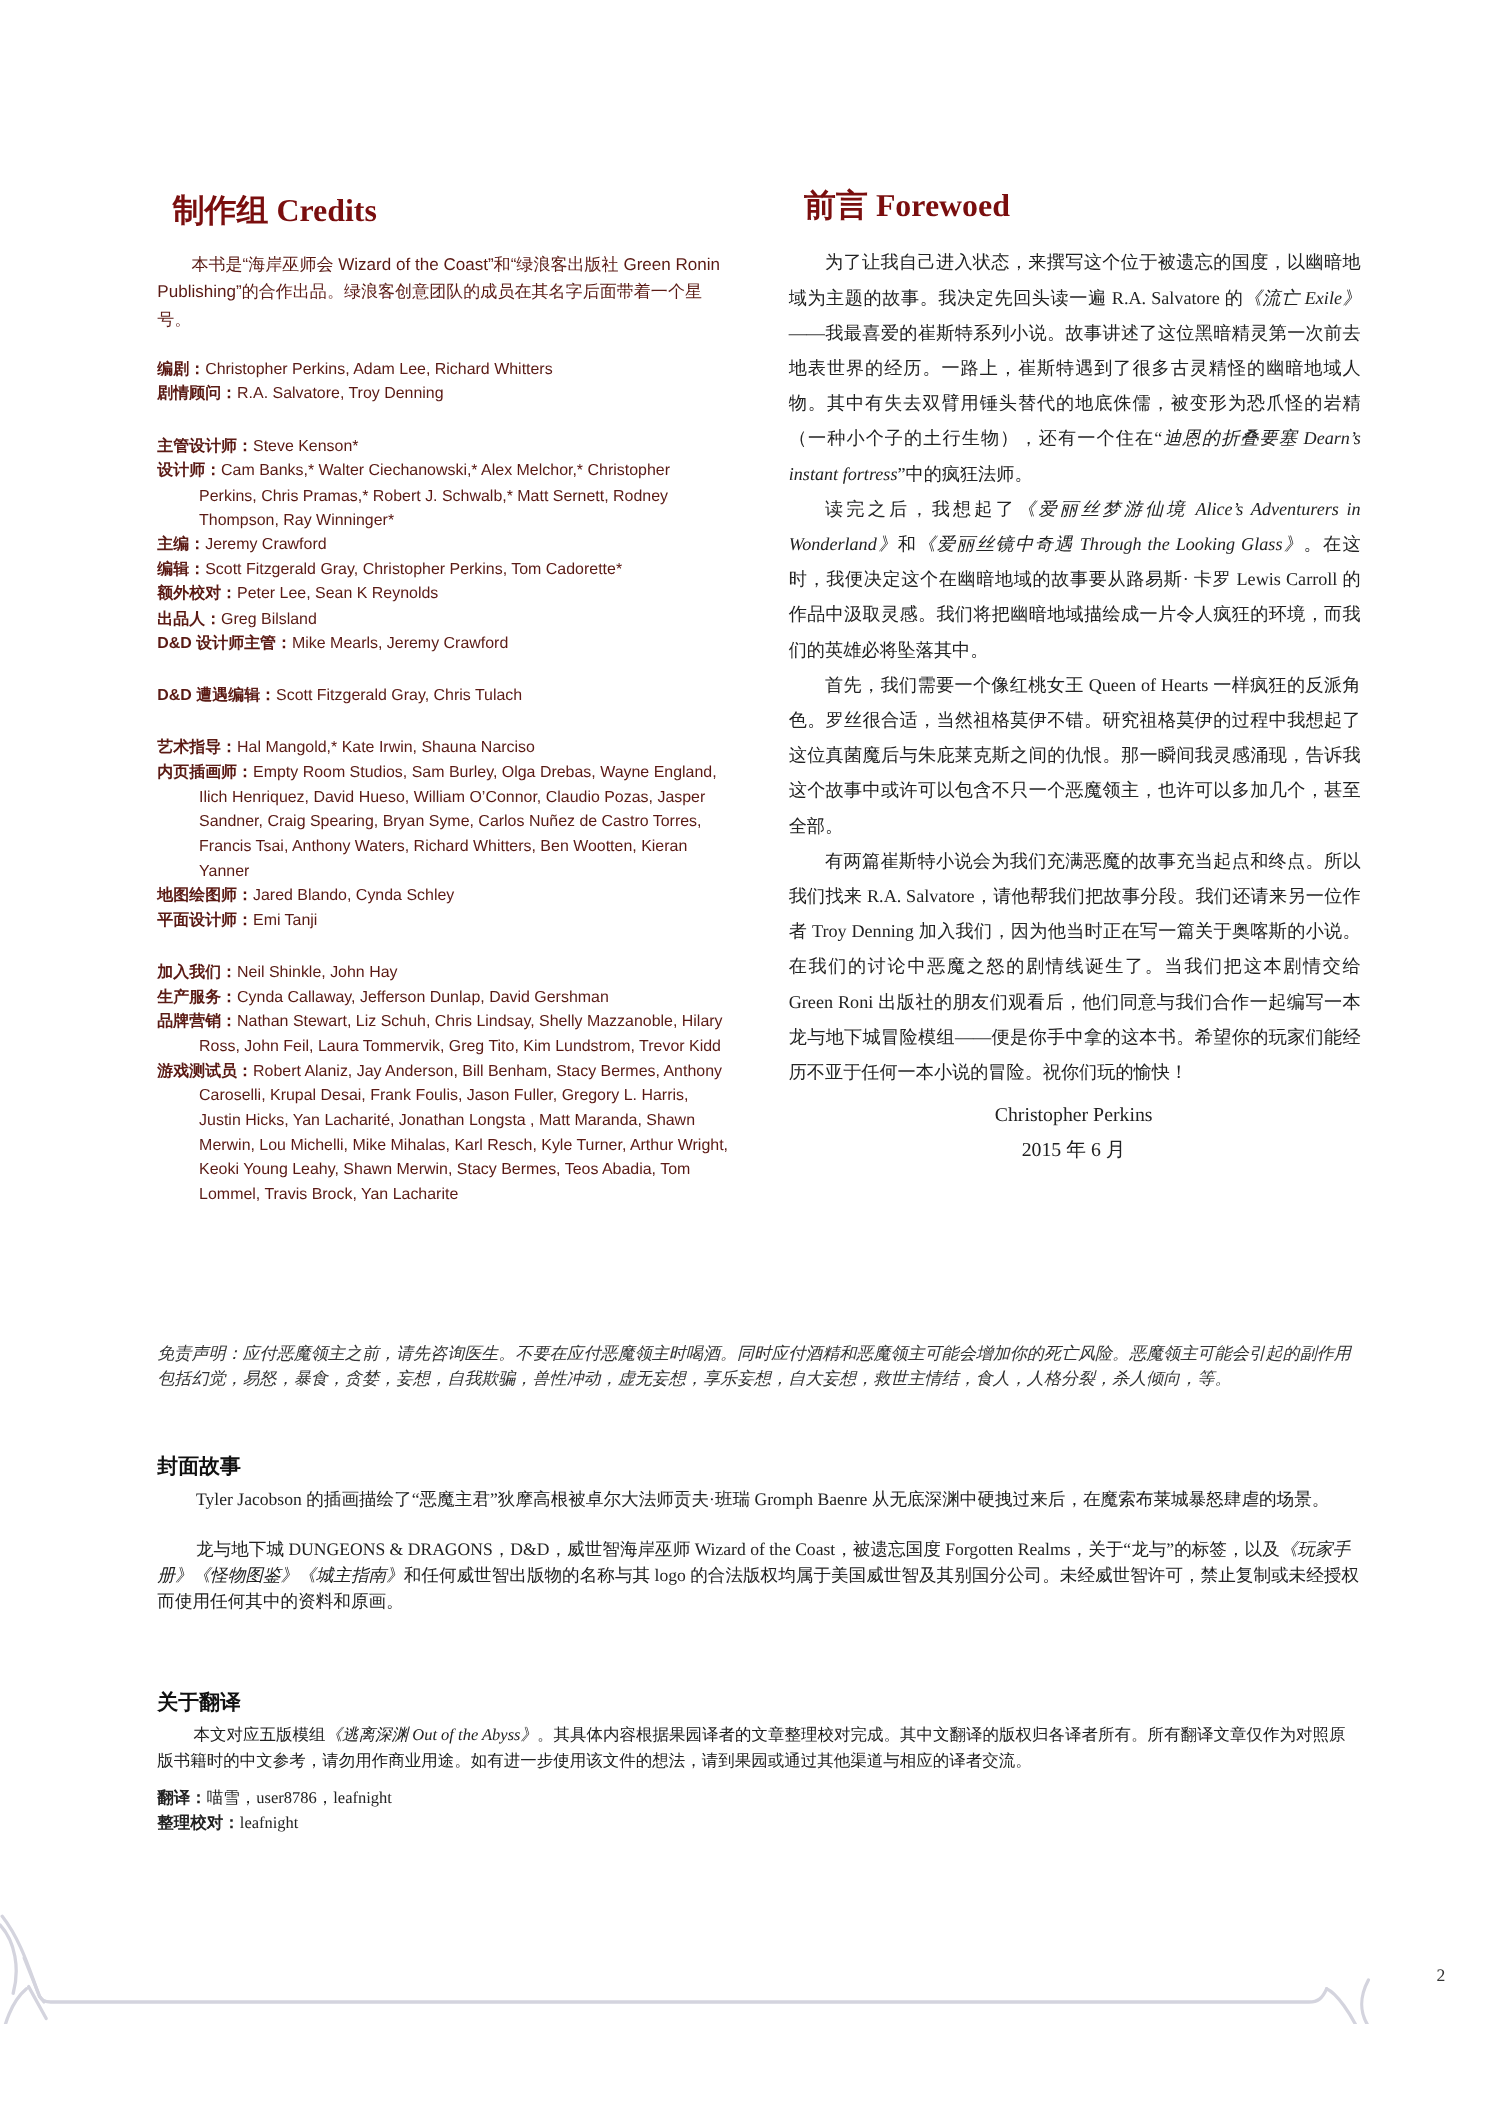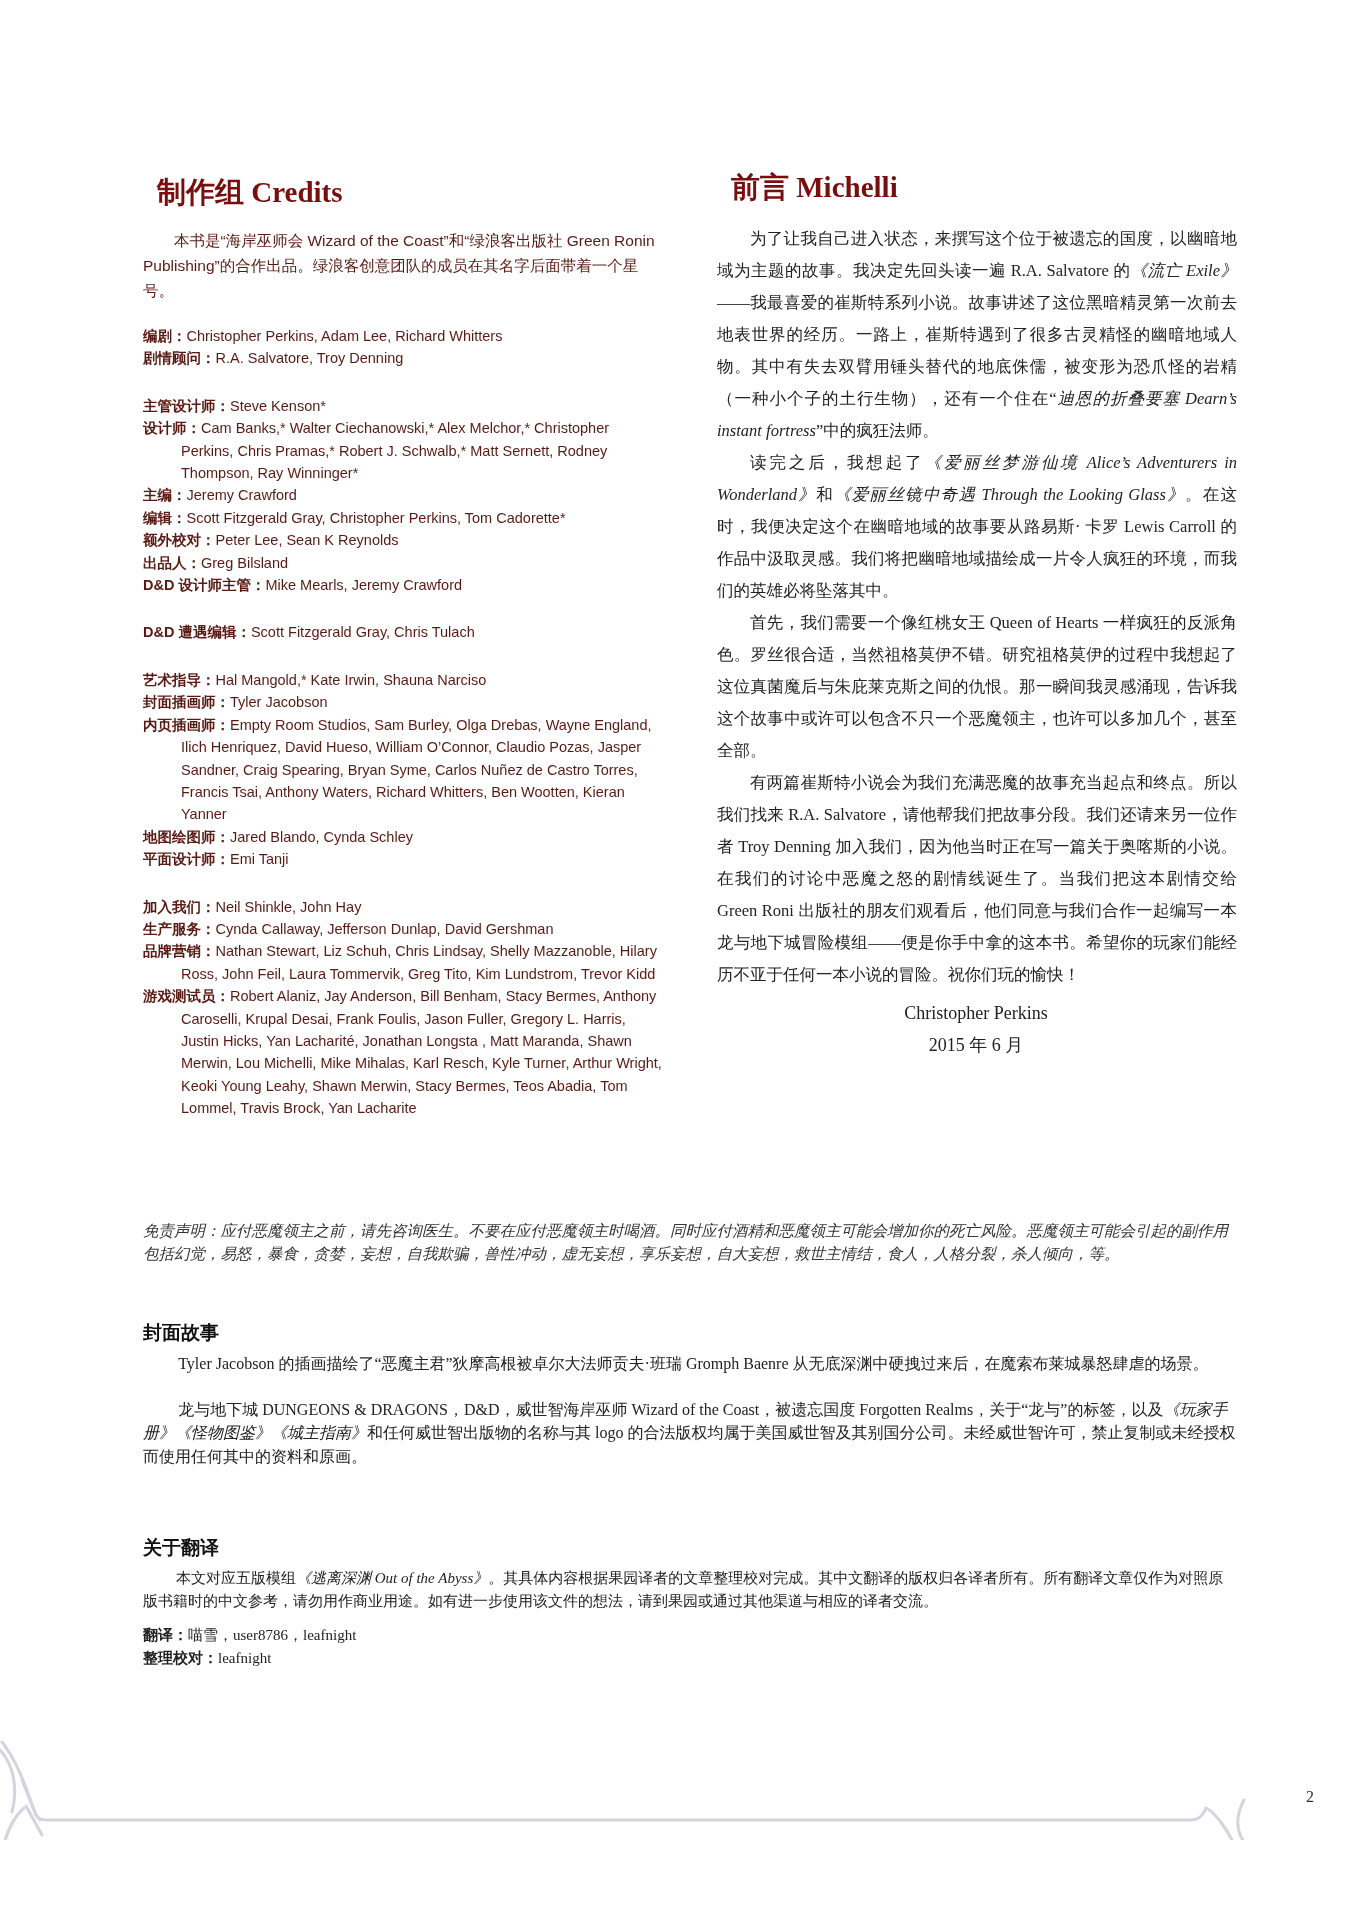--- a/index.html
+++ b/index.html
@@ -61,37 +61,36 @@
     </div>
     <div class="gap"></div>
 
     <div>
       <div class="credit"><span class="role">D&amp;D 遭遇编辑：</span><span>Scott Fitzgerald Gray, Chris Tulach</span></div>
     </div>
     <div class="gap"></div>
 
     <div>
       <div class="credit"><span class="role">艺术指导：</span><span>Hal Mangold,* Kate Irwin, Shauna Narciso</span></div>
-      <div class="credit"><span class="role">封面插画师：</span><span>Tyler Jacobson</span></div>
       <div class="credit"><span class="role">内页插画师：</span><span>Empty Room Studios, Sam Burley, Olga Drebas, Wayne England, Ilich Henriquez, David Hueso, William O’Connor, Claudio Pozas, Jasper Sandner, Craig Spearing, Bryan Syme, Carlos Nuñez de Castro Torres, Francis Tsai, Anthony Waters, Richard Whitters, Ben Wootten, Kieran Yanner</span></div>
       <div class="credit"><span class="role">地图绘图师：</span><span>Jared Blando, Cynda Schley</span></div>
       <div class="credit"><span class="role">平面设计师：</span><span>Emi Tanji</span></div>
     </div>
     <div class="gap"></div>
 
     <div>
       <div class="credit"><span class="role">加入我们：</span><span>Neil Shinkle, John Hay</span></div>
       <div class="credit"><span class="role">生产服务：</span><span>Cynda Callaway, Jefferson Dunlap, David Gershman</span></div>
       <div class="credit"><span class="role">品牌营销：</span><span>Nathan Stewart, Liz Schuh, Chris Lindsay, Shelly Mazzanoble, Hilary Ross, John Feil, Laura Tommervik, Greg Tito, Kim Lundstrom, Trevor Kidd</span></div>
       <div class="credit"><span class="role">游戏测试员：</span><span>Robert Alaniz, Jay Anderson, Bill Benham, Stacy Bermes, Anthony Caroselli, Krupal Desai, Frank Foulis, Jason Fuller, Gregory L. Harris, Justin Hicks, Yan Lacharité, Jonathan Longsta , Matt Maranda, Shawn Merwin, Lou Michelli, Mike Mihalas, Karl Resch, Kyle Turner, Arthur Wright, Keoki Young Leahy, Shawn Merwin, Stacy Bermes, Teos Abadia, Tom Lommel, Travis Brock, Yan Lacharite</span></div>
     </div>
   </div>
 
   <div class="col-right">
-    <h1 class="h-title fw-title">前言 Michelli</h1>
+    <h1 class="h-title fw-title">前言 Forewoed</h1>
     <p class="fw-p"><span>为了让我自己进入状态，来撰写这个位于被遗忘的国度，以幽暗地域为主题的故事。我决定先回头读一遍 R.A. Salvatore 的</span><span class="it">《流亡 Exile》</span><span>——我最喜爱的崔斯特系列小说。故事讲述了这位黑暗精灵第一次前去地表世界的经历。一路上，崔斯特遇到了很多古灵精怪的幽暗地域人物。其中有失去双臂用锤头替代的地底侏儒，被变形为恐爪怪的岩精（一种小个子的土行生物），还有一个住在“</span><span class="it">迪恩的折叠要塞 Dearn’s instant fortress</span><span>”中的疯狂法师。</span></p>
     <p class="fw-p"><span>读完之后，我想起了</span><span class="it">《爱丽丝梦游仙境 Alice’s Adventurers in Wonderland》</span><span>和</span><span class="it">《爱丽丝镜中奇遇 Through the Looking Glass》</span><span>。在这时，我便决定这个在幽暗地域的故事要从路易斯· 卡罗 Lewis Carroll 的作品中汲取灵感。我们将把幽暗地域描绘成一片令人疯狂的环境，而我们的英雄必将坠落其中。</span></p>
     <p class="fw-p">首先，我们需要一个像红桃女王 Queen of Hearts 一样疯狂的反派角色。罗丝很合适，当然祖格莫伊不错。研究祖格莫伊的过程中我想起了这位真菌魔后与朱庇莱克斯之间的仇恨。那一瞬间我灵感涌现，告诉我这个故事中或许可以包含不只一个恶魔领主，也许可以多加几个，甚至全部。</p>
     <p class="fw-p">有两篇崔斯特小说会为我们充满恶魔的故事充当起点和终点。所以我们找来 R.A. Salvatore，请他帮我们把故事分段。我们还请来另一位作者 Troy Denning 加入我们，因为他当时正在写一篇关于奥喀斯的小说。在我们的讨论中恶魔之怒的剧情线诞生了。当我们把这本剧情交给 Green Roni 出版社的朋友们观看后，他们同意与我们合作一起编写一本龙与地下城冒险模组——便是你手中拿的这本书。希望你的玩家们能经历不亚于任何一本小说的冒险。祝你们玩的愉快！</p>
     <div class="sig">Christopher Perkins</div>
     <div class="sig" style="margin-top:0">2015 年 6 月</div>
   </div>
 
   <div class="disclaimer">免责声明：应付恶魔领主之前，请先咨询医生。不要在应付恶魔领主时喝酒。同时应付酒精和恶魔领主可能会增加你的死亡风险。恶魔领主可能会引起的副作用包括幻觉，易怒，暴食，贪婪，妄想，自我欺骗，兽性冲动，虚无妄想，享乐妄想，自大妄想，救世主情结，食人，人格分裂，杀人倾向，等。</div>
 

